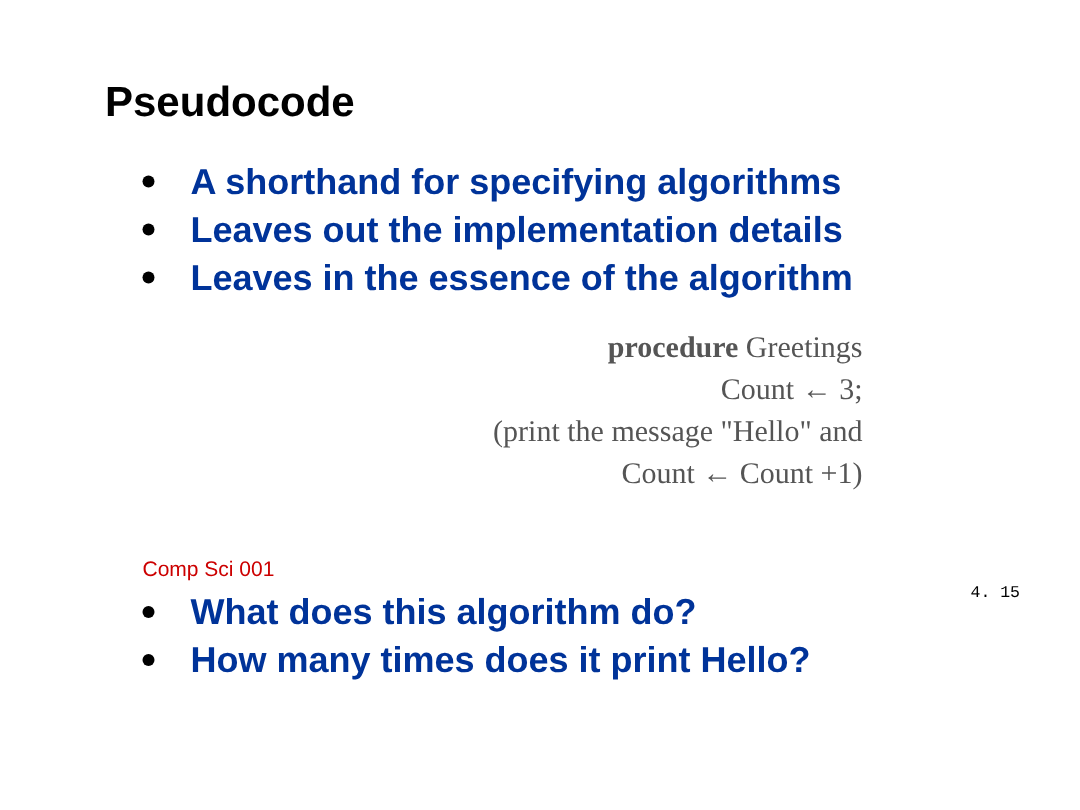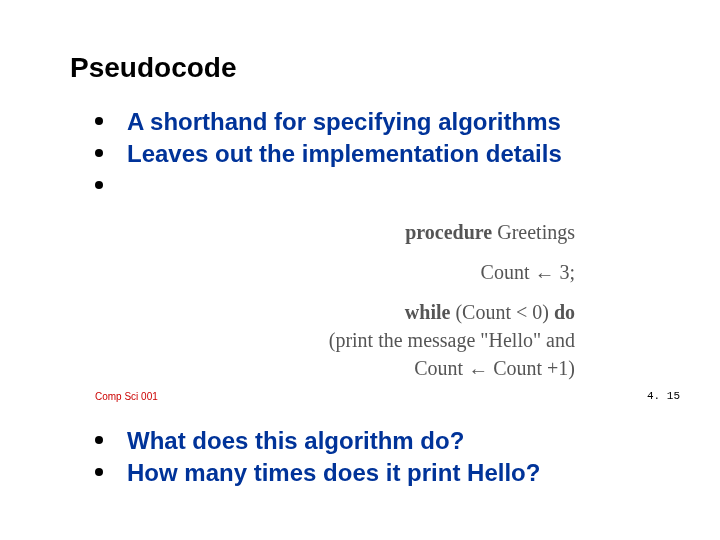--- a/index.html
+++ b/index.html
@@ -25,21 +25,21 @@
     color: #000;
   }
   .bullets-top {
     position: absolute;
     top: 108px;
     left: 95px;
     width: 540px;
   }
   .bullets-bottom {
     position: absolute;
-    top: 427px;
+    top: 395px;
     left: 95px;
     width: 540px;
   }
   .bullet-row {
     display: flex;
     align-items: flex-start;
     margin-bottom: 4px;
   }
   .bullet-dot {
     width: 8px;
@@ -62,27 +62,27 @@
     left: 145px;
     width: 430px;
     color: #555;
     font-family: "Times New Roman", Times, serif;
     font-size: 20px;
     line-height: 28px;
     text-align: right;
   }
   .pc-row { white-space: pre; }
   .pc-bold { font-weight: bold; }
-  .pc-indent1 { padding-left: 34px; margin-top: 12px; }
+  .pc-indent1 { padding-left: 34px; }
   .pc-indent2 { padding-left: 68px; }
   .footer-left {
     position: absolute;
-    bottom: 26px;
+    bottom: 41px;
     left: 95px;
-    font-size: 10px;
+    font-size: 14px;
     color: #cc0000;
   }
   .footer-right {
     position: absolute;
     bottom: 26px;
     right: 40px;
     font-size: 11px;
     color: #000;
     font-family: Liberation Mono, monospace;
   }
@@ -98,27 +98,27 @@
     <div class="bullet-row">
       <div class="bullet-dot"></div>
       <div class="bullet-text">A shorthand for specifying algorithms</div>
     </div>
     <div class="bullet-row">
       <div class="bullet-dot"></div>
       <div class="bullet-text">Leaves out the implementation details</div>
     </div>
     <div class="bullet-row">
       <div class="bullet-dot"></div>
+      <div class="bullet-text">Leaves in the essence of the algorithm</div>
     </div>
   </div>
 
   <div class="pseudocode">
     <div class="pc-row"><span class="pc-bold">procedure</span><span> Greetings</span></div>
     <div class="pc-row pc-indent1"><span>Count ← 3;</span></div>
-    <div class="pc-row pc-indent1"><span class="pc-bold">while</span><span> (Count &lt; 0) </span><span class="pc-bold">do</span></div>
     <div class="pc-row pc-indent2"><span>(print the message "Hello" and</span></div>
     <div class="pc-row pc-indent2"><span>Count ← Count +1)</span></div>
   </div>
 
   <div class="bullets-bottom">
     <div class="bullet-row">
       <div class="bullet-dot"></div>
       <div class="bullet-text">What does this algorithm do?</div>
     </div>
     <div class="bullet-row">

